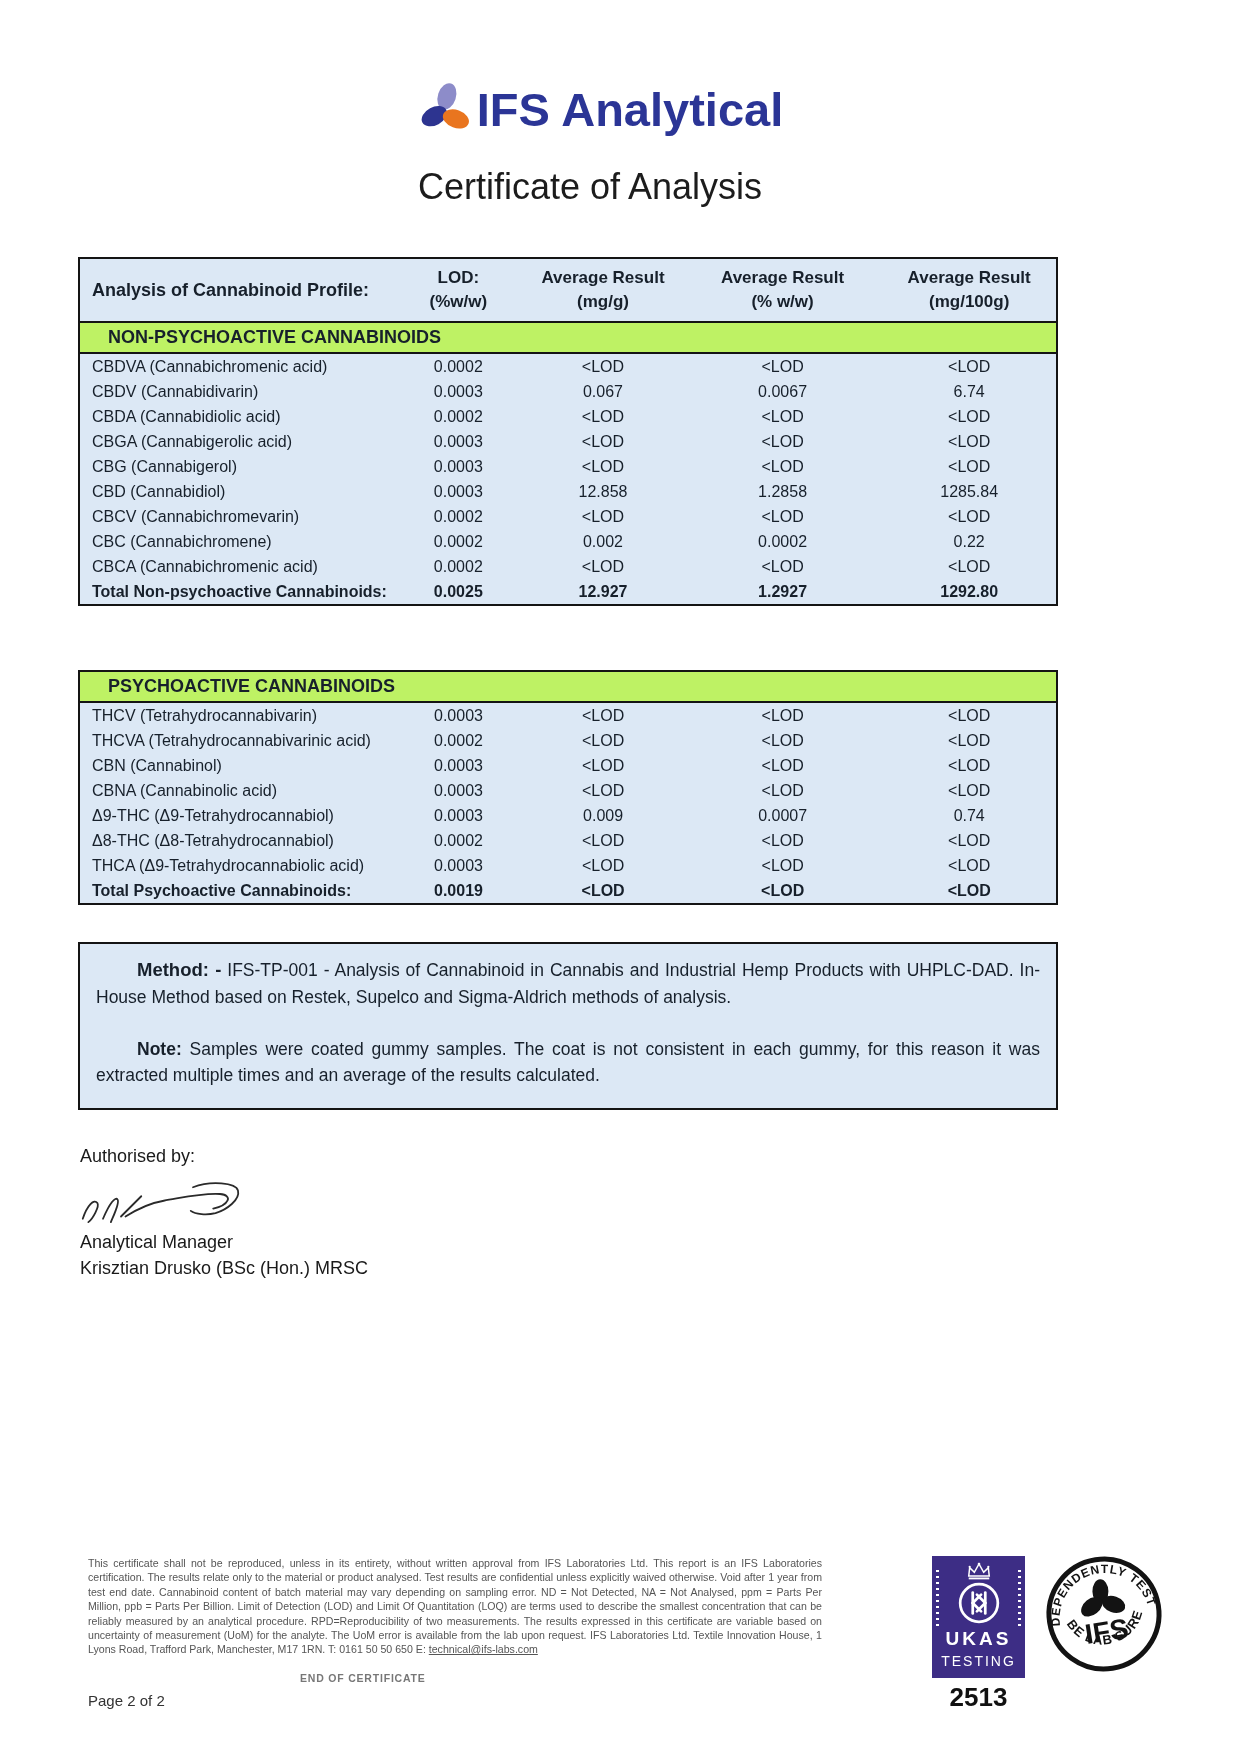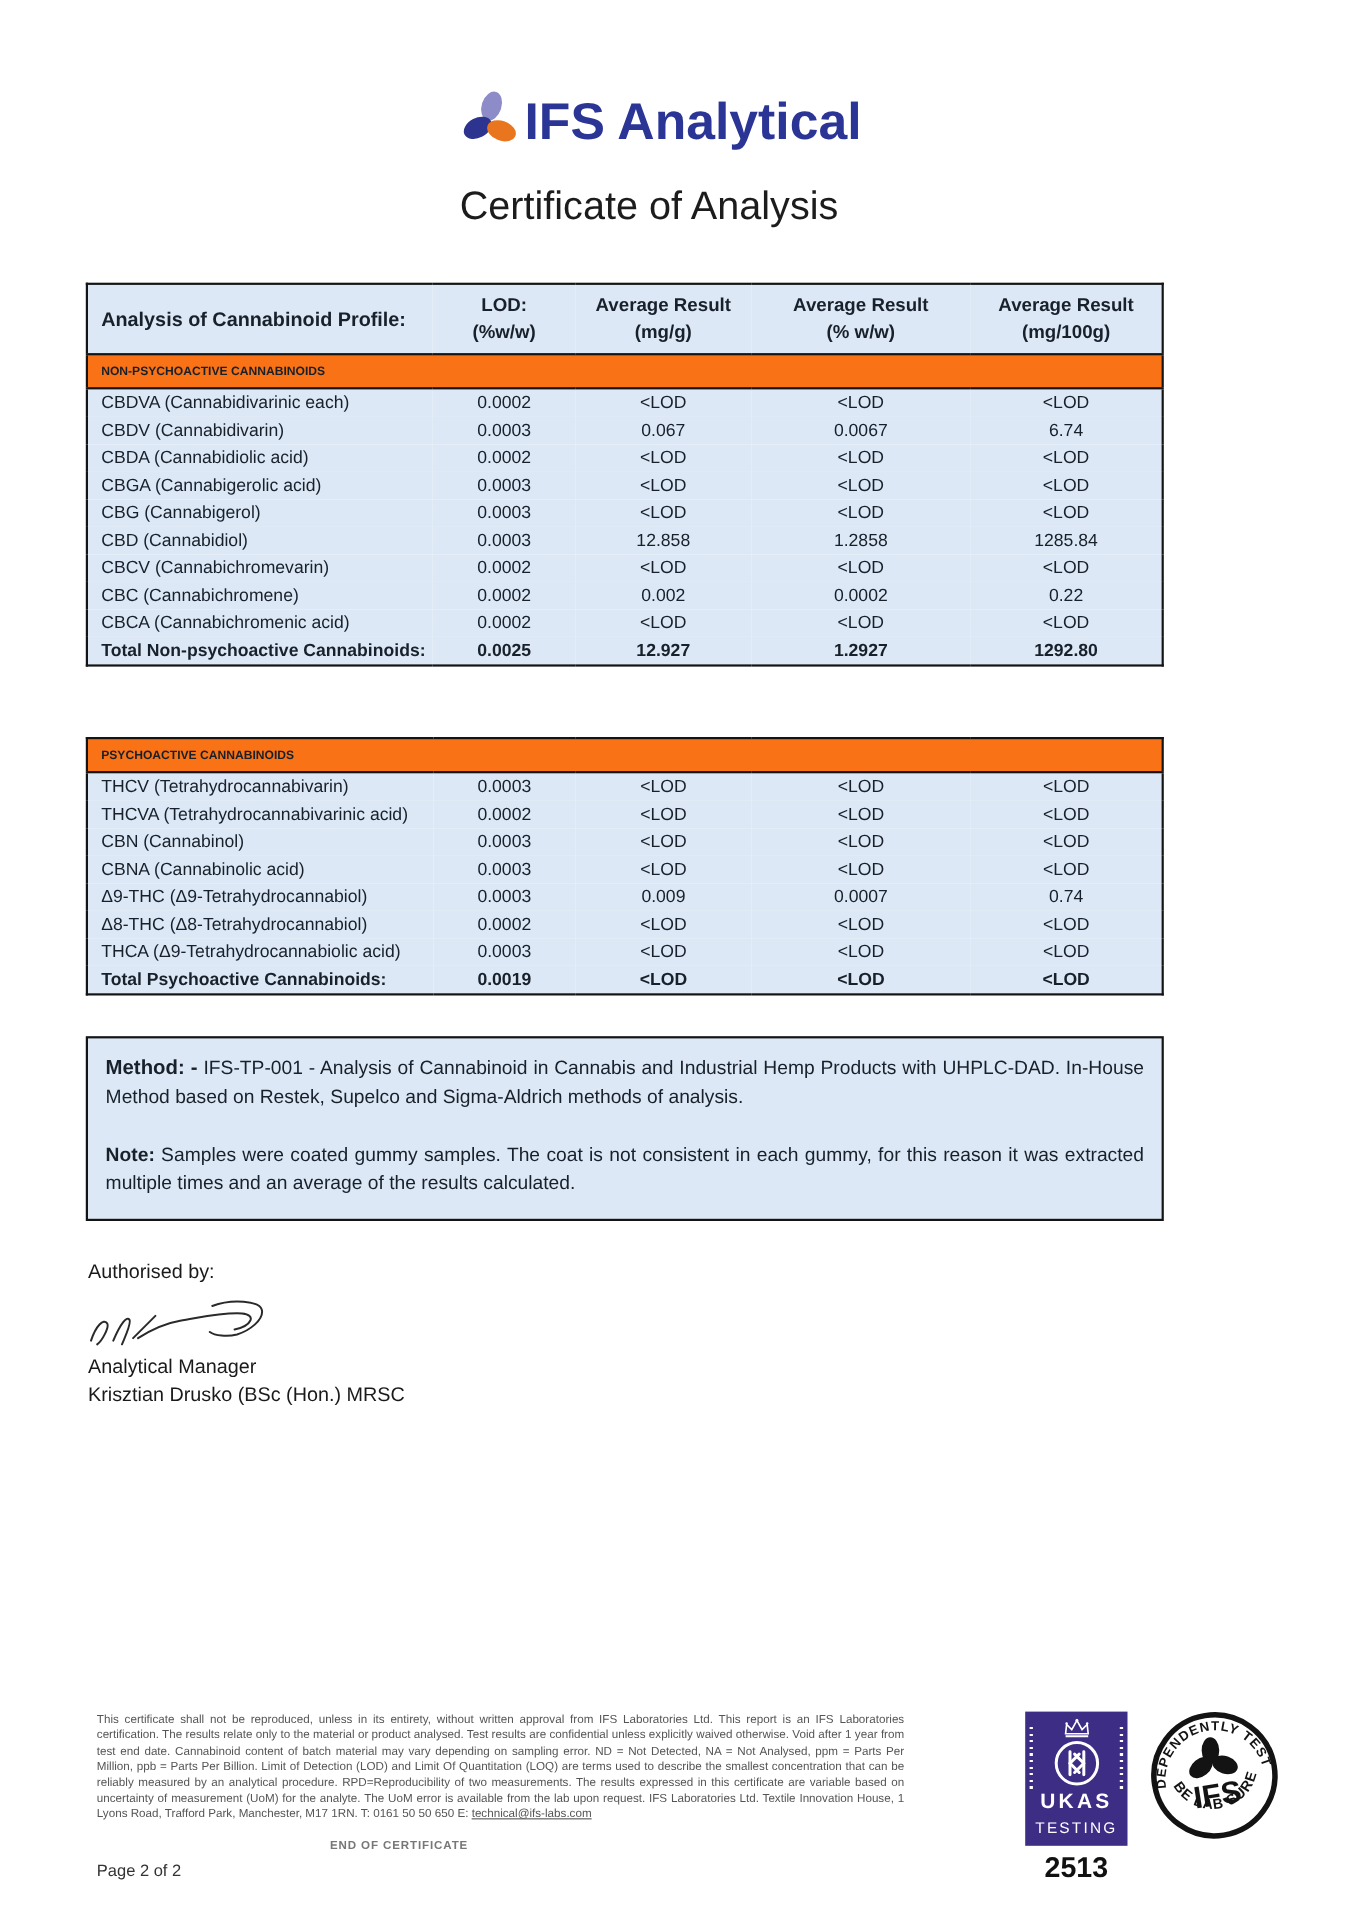--- a/index.html
+++ b/index.html
@@ -13,34 +13,34 @@
 
   
   .coa-table{position:absolute;left:78px;width:980px;border-collapse:collapse;
              border:2px solid #141414;font-size:16px;color:#17202b;}
   .coa-table td,.coa-table th{background:#dce8f5;padding:0;}
   .t1{top:257px;}
   .t2{top:670px;}
   .head-row th{height:62px;vertical-align:middle;text-align:center;font-weight:bold;font-size:17px;border-bottom:2.5px solid #141414;}
   .head-row th.c0{text-align:left;padding-left:12px;font-size:18px;}
   .head-row .l1,.head-row .l2{line-height:24px;}
-  .section-row th{height:29px;text-align:left;padding-left:12px;font-weight:bold;font-size:11px;
-                  background:#f97316;border-bottom:2.5px solid #141414;}
+  .section-row th{height:29px;text-align:left;padding-left:28px;font-weight:bold;font-size:18px;
+                  background:#bef264;border-bottom:2.5px solid #141414;}
   .coa-table tbody td{height:25px;line-height:25px;}
   .coa-table tbody td.name-cell{text-align:left;padding-left:12px;}
   .coa-table tbody td.val-cell{text-align:center;}
   .coa-table tbody tr.total td{font-weight:bold;}
 
   
   .method-box{position:absolute;left:78px;top:942px;width:980px;height:168px;box-sizing:border-box;
               border:2px solid #141414;background:#dce8f5;padding:12px 16px;font-size:17.5px;
               line-height:1.5;text-align:justify;color:#17202b;}
   .method-box .mp{margin:0;}
   .method-box .note{margin-top:26px;}
-  .bold{font-weight:bold;}
+  .bold{font-weight:bold;margin-left:41px;}
   .big{font-size:18.5px;}
 
   
   .auth-label{position:absolute;left:80px;top:1146px;font-size:18px;}
   .signature{position:absolute;left:76px;top:1172px;}
   .auth-role{position:absolute;left:80px;top:1232px;font-size:18px;}
   .auth-name{position:absolute;left:80px;top:1258px;font-size:18px;}
 
   
   .fine-print{position:absolute;left:88px;top:1556px;width:734px;margin:0;font-size:10.6px;
@@ -108,21 +108,21 @@
           <div class="l1">Average Result</div>
           <div class="l2">(mg/100g)</div>
         </th>
       </tr>
       <tr class="section-row">
         <th colspan="5">NON-PSYCHOACTIVE CANNABINOIDS</th>
       </tr>
     </thead>
     <tbody>
         <tr>
-          <td class="name-cell">CBDVA (Cannabidivarinic each)</td>
+          <td class="name-cell">CBDVA (Cannabichromenic acid)</td>
           <td class="val-cell">0.0002</td>
           <td class="val-cell">&lt;LOD</td>
           <td class="val-cell">&lt;LOD</td>
           <td class="val-cell">&lt;LOD</td>
         </tr>
         <tr>
           <td class="name-cell">CBDV (Cannabidivarin)</td>
           <td class="val-cell">0.0003</td>
           <td class="val-cell">0.067</td>
           <td class="val-cell">0.0067</td>

